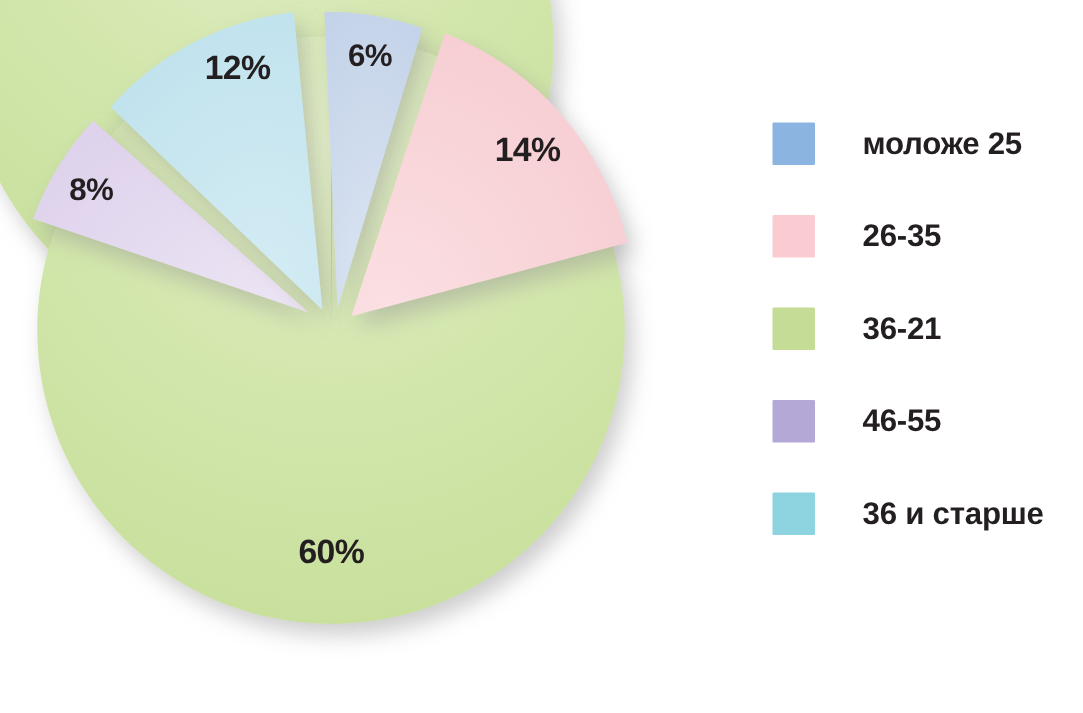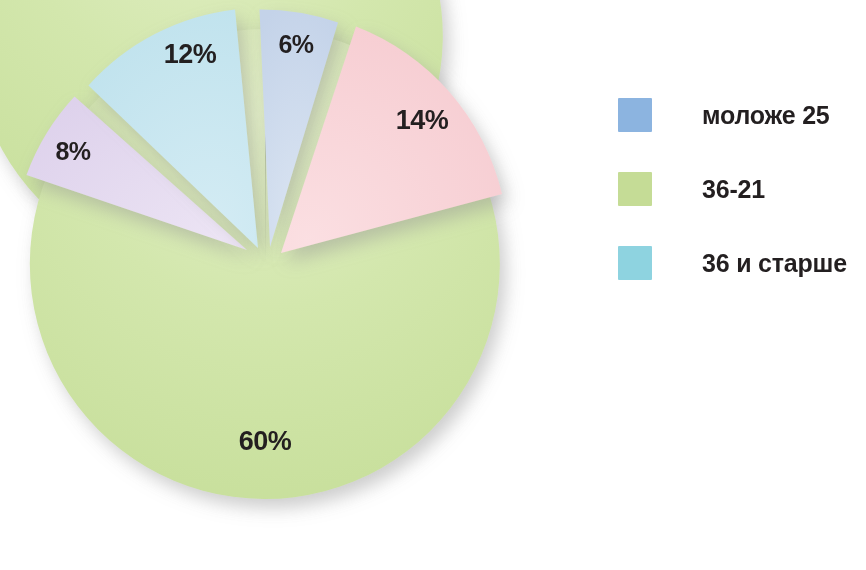--- a/index.html
+++ b/index.html
@@ -66,21 +66,21 @@
     align-items: center;
     height: 74px;
   }
   .legend-swatch {
     width: 34px;
     height: 34px;
     flex: 0 0 34px;
     border-radius: 1px;
   }
   .legend-label {
-    margin-left: 50px;
+    margin-left: 38px;
     font-family: "Liberation Sans", sans-serif;
     font-weight: bold;
     font-size: 25px;
     color: #231f20;
     white-space: nowrap;
     letter-spacing: -0.2px;
   }
 </style>
 </head>
 <body>
@@ -155,26 +155,34 @@
     </svg>
   </div>
 
   <div class="legend">
 
     <div class="legend-row">
       <span class="legend-swatch" style="background:#8cb4e0;"></span>
       <span class="legend-label">моложе 25</span>
     </div>
 
+    <div class="legend-row">
+      <span class="legend-swatch" style="background:#facbd0;"></span>
+      <span class="legend-label">26-35</span>
+    </div>
 
     <div class="legend-row">
       <span class="legend-swatch" style="background:#c5dc96;"></span>
       <span class="legend-label">36-21</span>
     </div>
 
+    <div class="legend-row">
+      <span class="legend-swatch" style="background:#b3a8d6;"></span>
+      <span class="legend-label">46-55</span>
+    </div>
 
     <div class="legend-row">
       <span class="legend-swatch" style="background:#8ed3e0;"></span>
       <span class="legend-label">36 и старше</span>
     </div>
 
   </div>
 
 </div>
 

